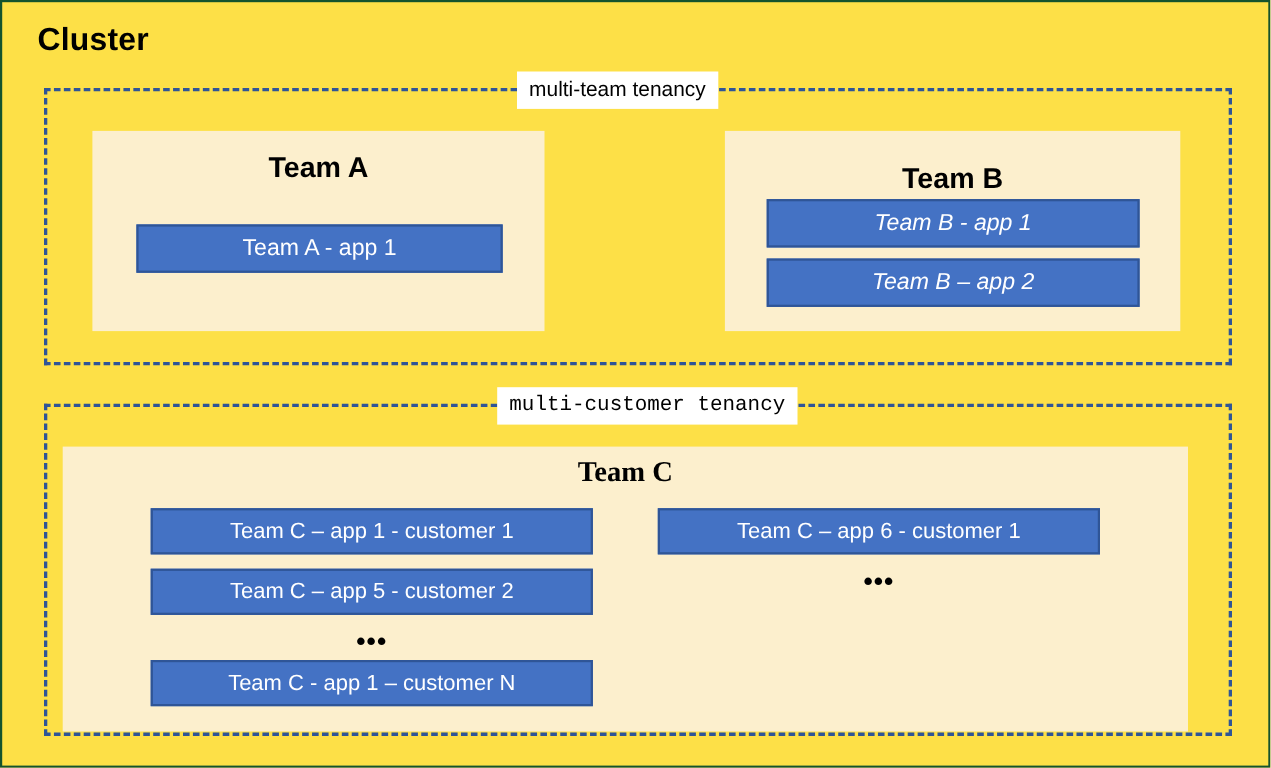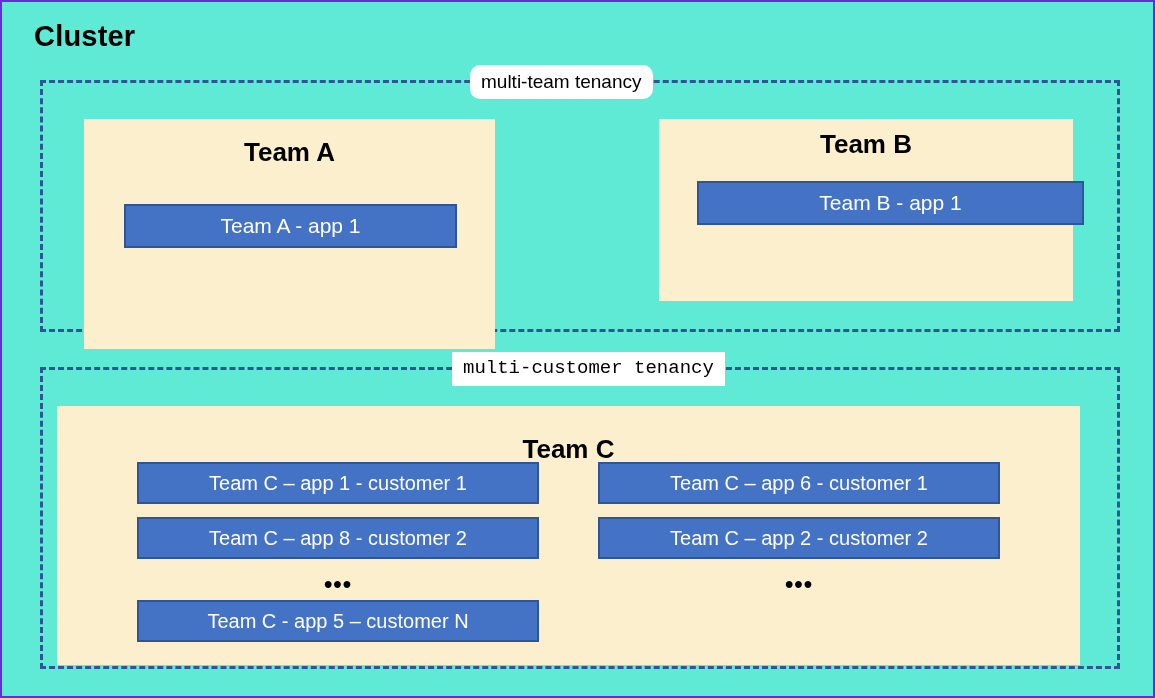--- a/index.html
+++ b/index.html
@@ -8,23 +8,23 @@
     background: #ffffff;
   }
   body {
     font-family: "Liberation Sans", sans-serif;
   }
 
   #canvas {
     position: relative;
     width: 1155px;
     height: 698px;
-    background: #5eead4;
-    box-sizing: border-box;
-    border: 2px solid #6d28d9;
+    background: #fde047;
+    box-sizing: border-box;
+    border: 2px solid #14532d;
     overflow: hidden;
   }
 
   
   .cluster-title {
     position: absolute;
     left: 32px;
     top: 18px;
     font-size: 29px;
     font-weight: bold;
@@ -60,39 +60,38 @@
     color: #000000;
     font-size: 19px;
     line-height: 1;
     padding: 7px 11px 8px 11px;
     white-space: nowrap;
     box-sizing: border-box;
   }
   #label-multi-team {
     left: 468px;
     top: 63px;
-    border-radius: 10px;
   }
   #label-multi-customer {
     left: 450px;
     top: 350px;
     font-family: Liberation Mono, monospace;
   }
 
   
   .team-box {
     position: absolute;
     background: #fcefcd;
     box-sizing: border-box;
   }
   #team-a-box {
     left: 82px;
     top: 117px;
     width: 411px;
-    height: 230px;
+    height: 182px;
   }
   #team-b-box {
     left: 657px;
     top: 117px;
     width: 414px;
     height: 182px;
   }
   #team-c-box {
     left: 55px;
     top: 404px;
@@ -101,22 +100,22 @@
   }
 
   .team-title {
     text-align: center;
     font-size: 26px;
     font-weight: bold;
     color: #000000;
     white-space: nowrap;
   }
   #team-a-box .team-title { margin-top: 18px; }
-  #team-b-box .team-title { margin-top: 10px; text-align: center; }
-  #team-c-box .team-title { margin-top: 28px; }
+  #team-b-box .team-title { margin-top: 28px; text-align: center; }
+  #team-c-box .team-title { margin-top: 8px; font-family: Liberation Serif, serif; }
 
   
   .app-box {
     background: #4472c4;
     border: 2px solid #2f5597;
     box-sizing: border-box;
     color: #ffffff;
     font-size: 21px;
     display: flex;
     align-items: center;
@@ -133,21 +132,22 @@
   }
   #team-a-apps .app-box {
     height: 44px;
   }
 
   
   #team-b-apps {
     position: absolute;
     left: 38px;
     top: 62px;
-    width: 387px;
+    width: 339px;
+    font-style: italic;
   }
   #team-b-apps .app-box {
     height: 44px;
     margin-bottom: 10px;
   }
   #team-b-apps .app-box:last-child { margin-bottom: 0; }
 
   
   .teamc-columns {
     position: absolute;
@@ -192,41 +192,41 @@
     <div class="team-title">Team A</div>
     <div id="team-a-apps">
       <div class="app-box">Team A - app 1</div>
     </div>
   </div>
 
   <div class="team-box" id="team-b-box">
     <div class="team-title">Team B</div>
     <div id="team-b-apps">
       <div class="app-box">Team B - app 1</div>
+      <div class="app-box">Team B – app 2</div>
     </div>
   </div>
 
   <div class="tenancy" id="tenancy-multi-customer"></div>
 
   <div class="tenancy-label" id="label-multi-customer">multi-customer tenancy</div>
 
   <div class="team-box" id="team-c-box">
     <div class="team-title">Team C</div>
 
     <div class="teamc-columns">
 
       <div class="teamc-col">
         <div class="app-box">Team C – app 1 - customer 1</div>
-        <div class="app-box">Team C – app 8 - customer 2</div>
+        <div class="app-box">Team C – app 5 - customer 2</div>
         <div class="ellipsis">•••</div>
-        <div class="app-box">Team C - app 5 – customer N</div>
+        <div class="app-box">Team C - app 1 – customer N</div>
       </div>
 
       <div class="teamc-col">
         <div class="app-box">Team C – app 6 - customer 1</div>
-        <div class="app-box">Team C – app 2 - customer 2</div>
         <div class="ellipsis">•••</div>
       </div>
 
     </div>
   </div>
 
 </div>
 
 </body></html>

